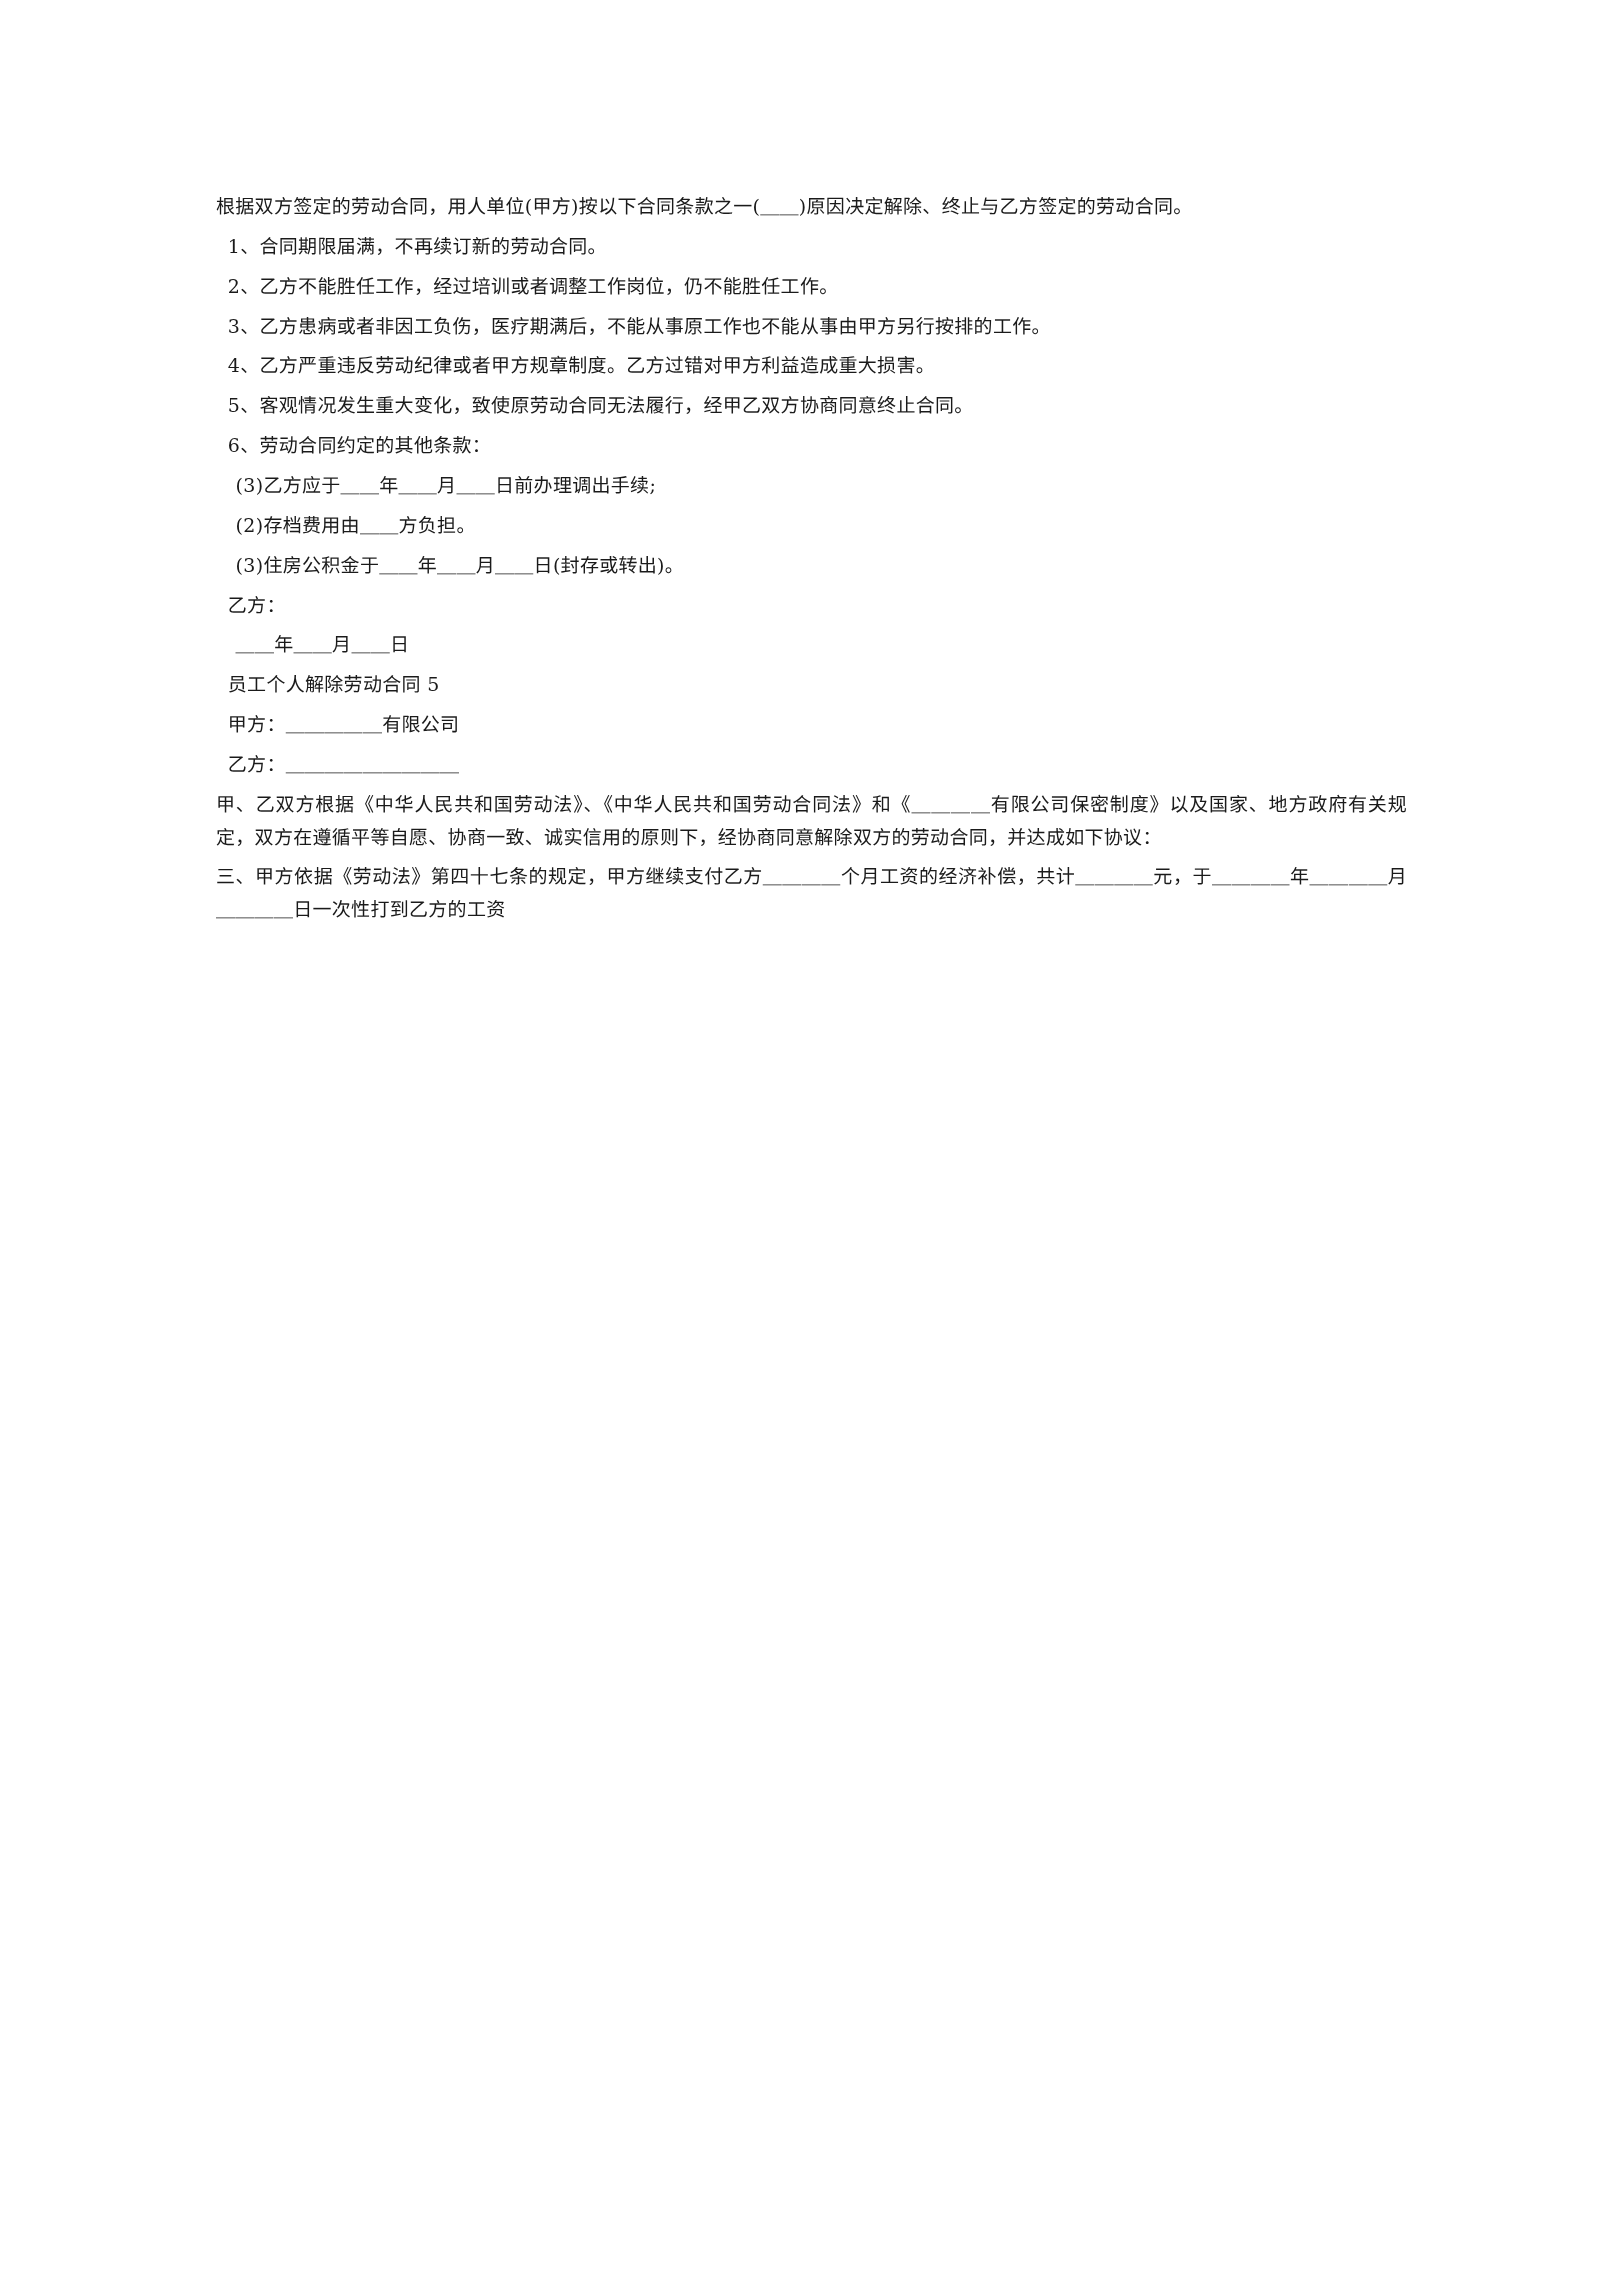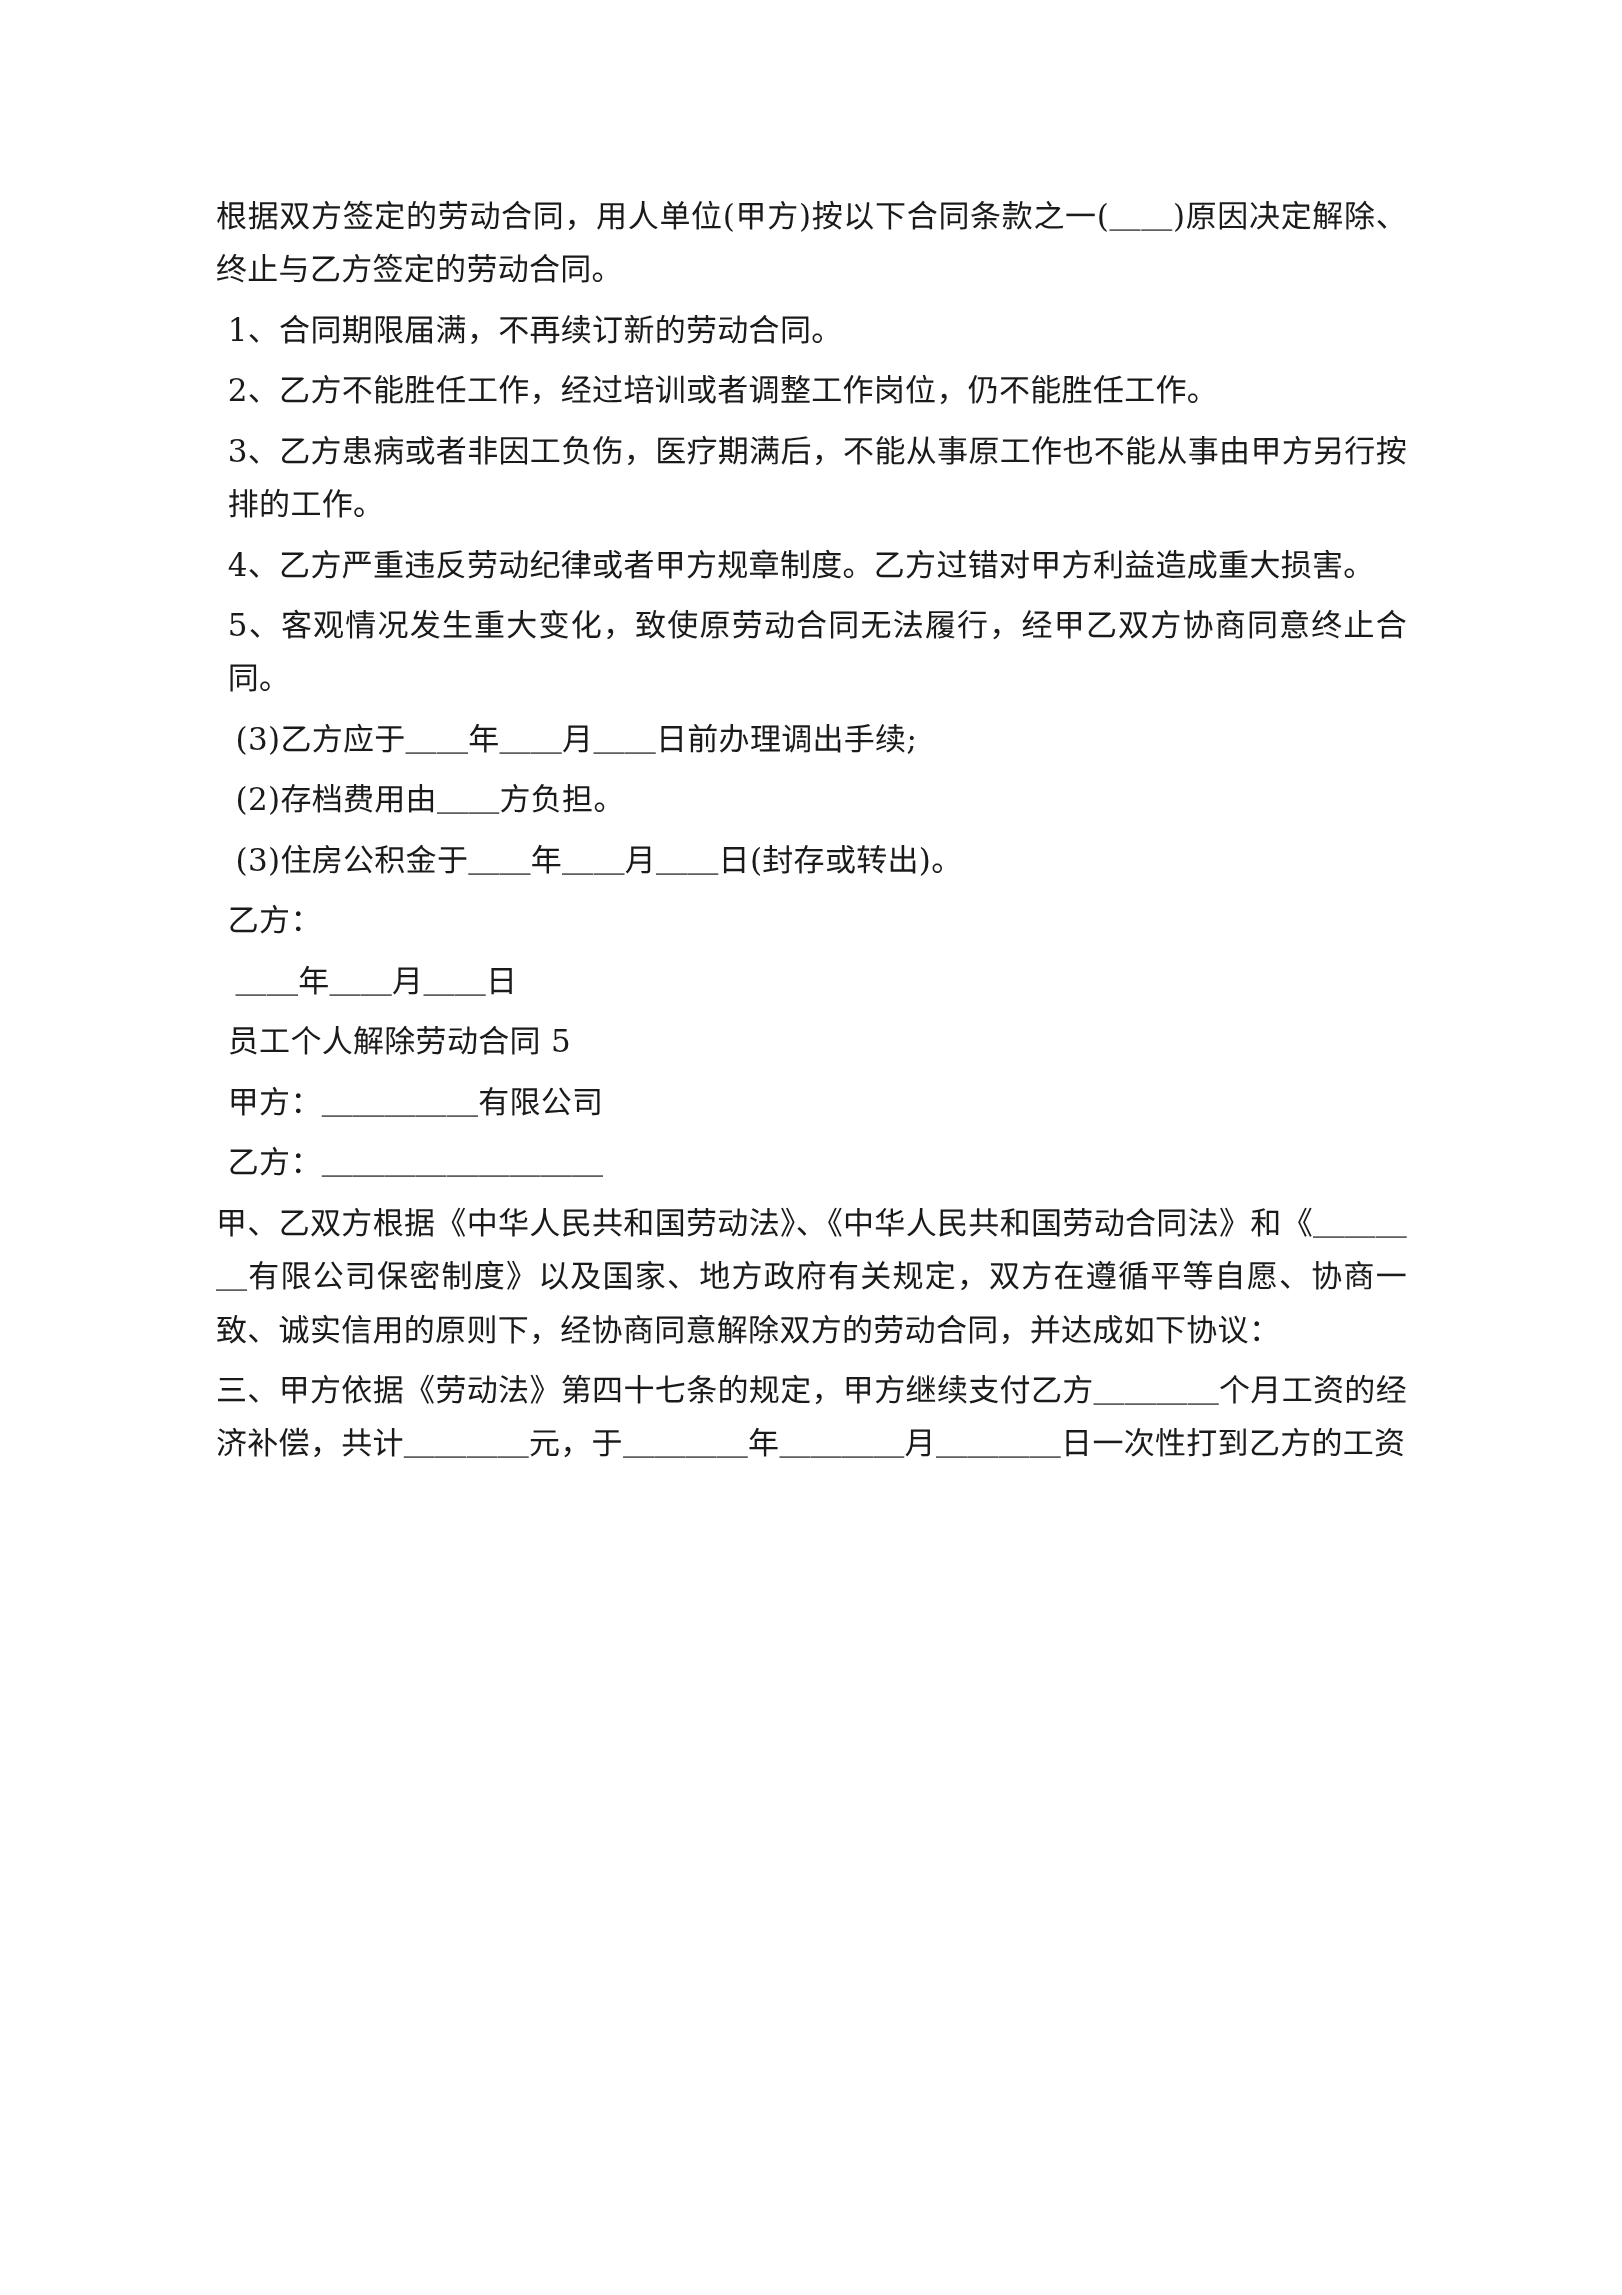--- a/index.html
+++ b/index.html
@@ -16,21 +16,21 @@
   }
   .page {
     position: relative;
     box-sizing: border-box;
     width: 1623px;
     height: 2295px;
     padding: 190px 216px 0 216px;
     background: #ffffff;
   }
   .doc {
-    font-size: 31px;
+    font-size: 19px;
     line-height: 1.72;
     letter-spacing: 0.3px;
     text-align: justify;
     text-justify: inter-ideograph;
   }
   p.para {
     margin: 0 0 7.2px 0;
     text-indent: 0;
   }
   p.indent1 {
@@ -57,20 +57,21 @@
     <p class="indent1">1、合同期限届满，不再续订新的劳动合同。</p>
 
     <p class="indent1">2、乙方不能胜任工作，经过培训或者调整工作岗位，仍不能胜任工作。</p>
 
     <p class="indent1">3、乙方患病或者非因工负伤，医疗期满后，不能从事原工作也不能从事由甲方另行按排的工作。</p>
 
     <p class="indent1">4、乙方严重违反劳动纪律或者甲方规章制度。乙方过错对甲方利益造成重大损害。</p>
 
     <p class="indent1">5、客观情况发生重大变化，致使原劳动合同无法履行，经甲乙双方协商同意终止合同。</p>
 
+    <p class="indent1">6、劳动合同约定的其他条款：</p>
 
     <p class="indent2">(3)乙方应于＿＿年＿＿月＿＿日前办理调出手续;</p>
 
     <p class="indent2">(2)存档费用由＿＿方负担。</p>
 
     <p class="indent2">(3)住房公积金于＿＿年＿＿月＿＿日(封存或转出)。</p>
 
 
     <p class="indent1">乙方：</p>
 

